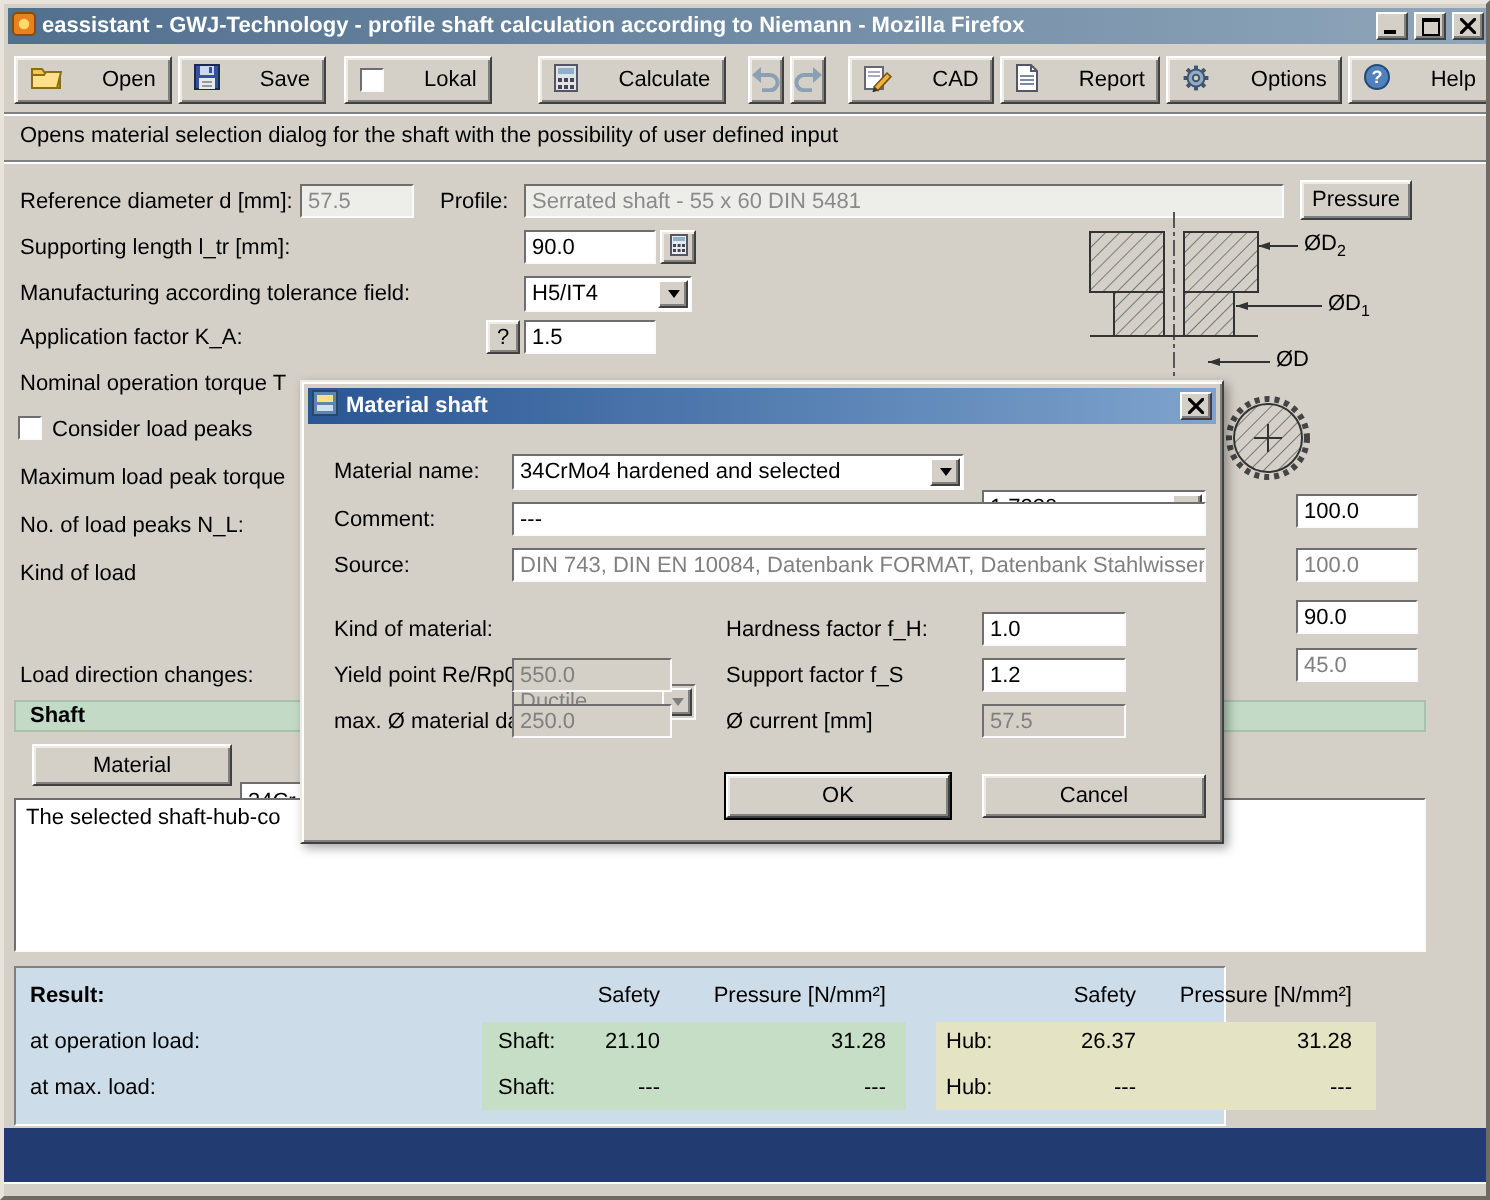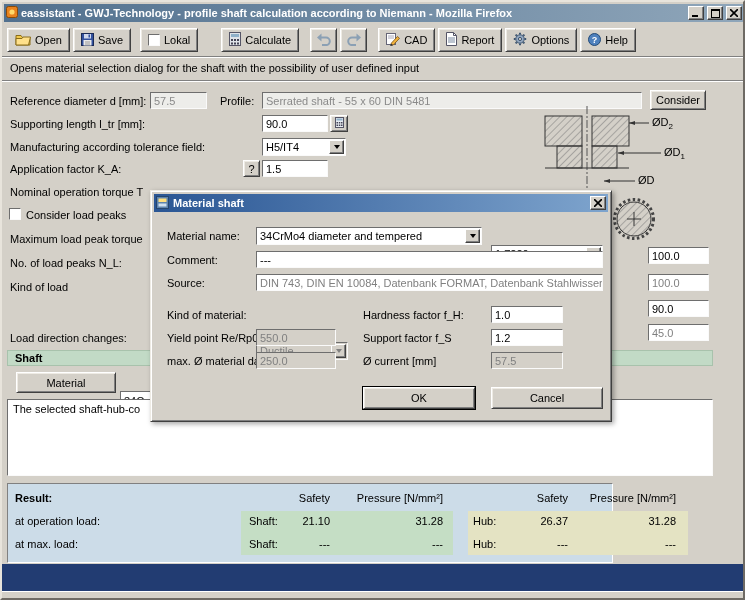--- a/index.html
+++ b/index.html
@@ -4,21 +4,21 @@
 <style>
 *{margin:0;padding:0;box-sizing:border-box}
 html,body{width:745px;height:600px}
 body{font-family:"Liberation Sans",sans-serif;font-size:11px;color:#000;background:#d4d0c8}
 .win{position:relative;width:745px;height:600px;background:#d4d0c8;overflow:hidden;border:2px solid;border-color:#e8e4dc #6e6a64 #6e6a64 #e8e4dc}
 .abs{position:absolute}
 .titlebar{left:2px;top:2px;width:740px;height:18px;display:flex;align-items:center;gap:3px;padding:0 2px;background:linear-gradient(90deg,#51708e,#8fa6ba)}
 .title{flex:1;color:#fff;font-weight:bold;overflow:hidden;white-space:nowrap;font-size:11px}
 .winbtn{width:16px;height:14px;flex:0 0 auto;display:flex;align-items:center;justify-content:center;background:#d4d0c8;border:1px solid;border-color:#fff #404040 #404040 #fff;box-shadow:inset -1px -1px 0 #808080}
 .raised{background:#d4d0c8;border:1px solid;border-color:#fff #404040 #404040 #fff;box-shadow:inset 1px 1px 0 #eeebe4,inset -1px -1px 0 #808080}
-.btn{display:flex;align-items:center;justify-content:center;gap:4px}
+.btn{display:flex;align-items:center;justify-content:center;gap:20px}
 .toolbar{left:0;top:22px;width:745px;height:32px;display:flex;align-items:center;gap:3px;padding:0 5px}
 .tbtn{height:24px;padding:0 7px}
 .field{display:flex;align-items:center;padding:0 3px;background:#fff;border:1px solid;border-color:#6e6e6e #fafafa #fafafa #6e6e6e;overflow:hidden;white-space:nowrap}
 .ro{background:#ededea;color:#8a8a8a}
 .dis{background:#d4d0c8;color:#808080}
 .graytext{color:#808080}
 .dd{padding-right:17px;position:relative}
 .ddbtn{position:absolute;top:1px;right:1px;bottom:1px;width:15px;display:flex;align-items:center;justify-content:center;background:#d4d0c8;border:1px solid;border-color:#fff #404040 #404040 #fff;box-shadow:inset -1px -1px 0 #808080}
 .arrow{width:0;height:0;border-left:3px solid transparent;border-right:3px solid transparent;border-top:4px solid #000}
 .arrow.g{border-top-color:#808080}
@@ -168,21 +168,21 @@
 
   <div class="lbl" style="left:8px;top:93px">Reference diameter d [mm]:</div>
   <div class="abs field ro" style="left:148px;top:90px;width:57px;height:17px">
       <span>57.5</span>
     </div>
   <div class="lbl" style="left:218px;top:93px">Profile:</div>
   <div class="abs field ro" style="left:260px;top:90px;width:380px;height:17px">
       <span>Serrated shaft - 55 x 60 DIN 5481</span>
     </div>
   <div class="abs raised btn" style="left:648px;top:88px;width:56px;height:20px">
-      <span>Consider</span>
+      <span>Pressure</span>
     </div>
 
   <div class="lbl" style="left:8px;top:116px">Supporting length l_tr [mm]:</div>
   <div class="abs field" style="left:260px;top:113px;width:66px;height:17px">
       <span>90.0</span>
     </div>
   <div class="abs raised btn" style="left:328px;top:113px;width:18px;height:17px">
     <span><svg width="9" height="11">
           <rect x="0.5" y="0.5" width="8" height="10" fill="#e8ecf2" stroke="#556"></rect>
           <rect x="1.5" y="1.5" width="6" height="2" fill="#8fb0c8"></rect>
@@ -333,21 +333,21 @@
       <span class="title">Material shaft</span>
       <span class="winbtn">
           <svg width="8" height="8">
             <path d="M0 0 L8 8 M8 0 L0 8" stroke="#000" stroke-width="1.6"></path>
           </svg>
         </span>
     </div>
 
     <div class="lbl" style="left:16px;top:39px">Material name:</div>
     <div class="abs field dd" style="left:105px;top:36px;width:226px;height:18px">
-      <span>34CrMo4 diameter and tempered</span>
+      <span>34CrMo4 hardened and selected</span>
       <span class="ddbtn">
           <span class="arrow"></span>
         </span>
     </div>
     <div class="abs field dd" style="left:340px;top:36px;width:112px;height:18px">
       <span>1.7220</span>
       <span class="ddbtn">
           <span class="arrow"></span>
         </span>
     </div>

